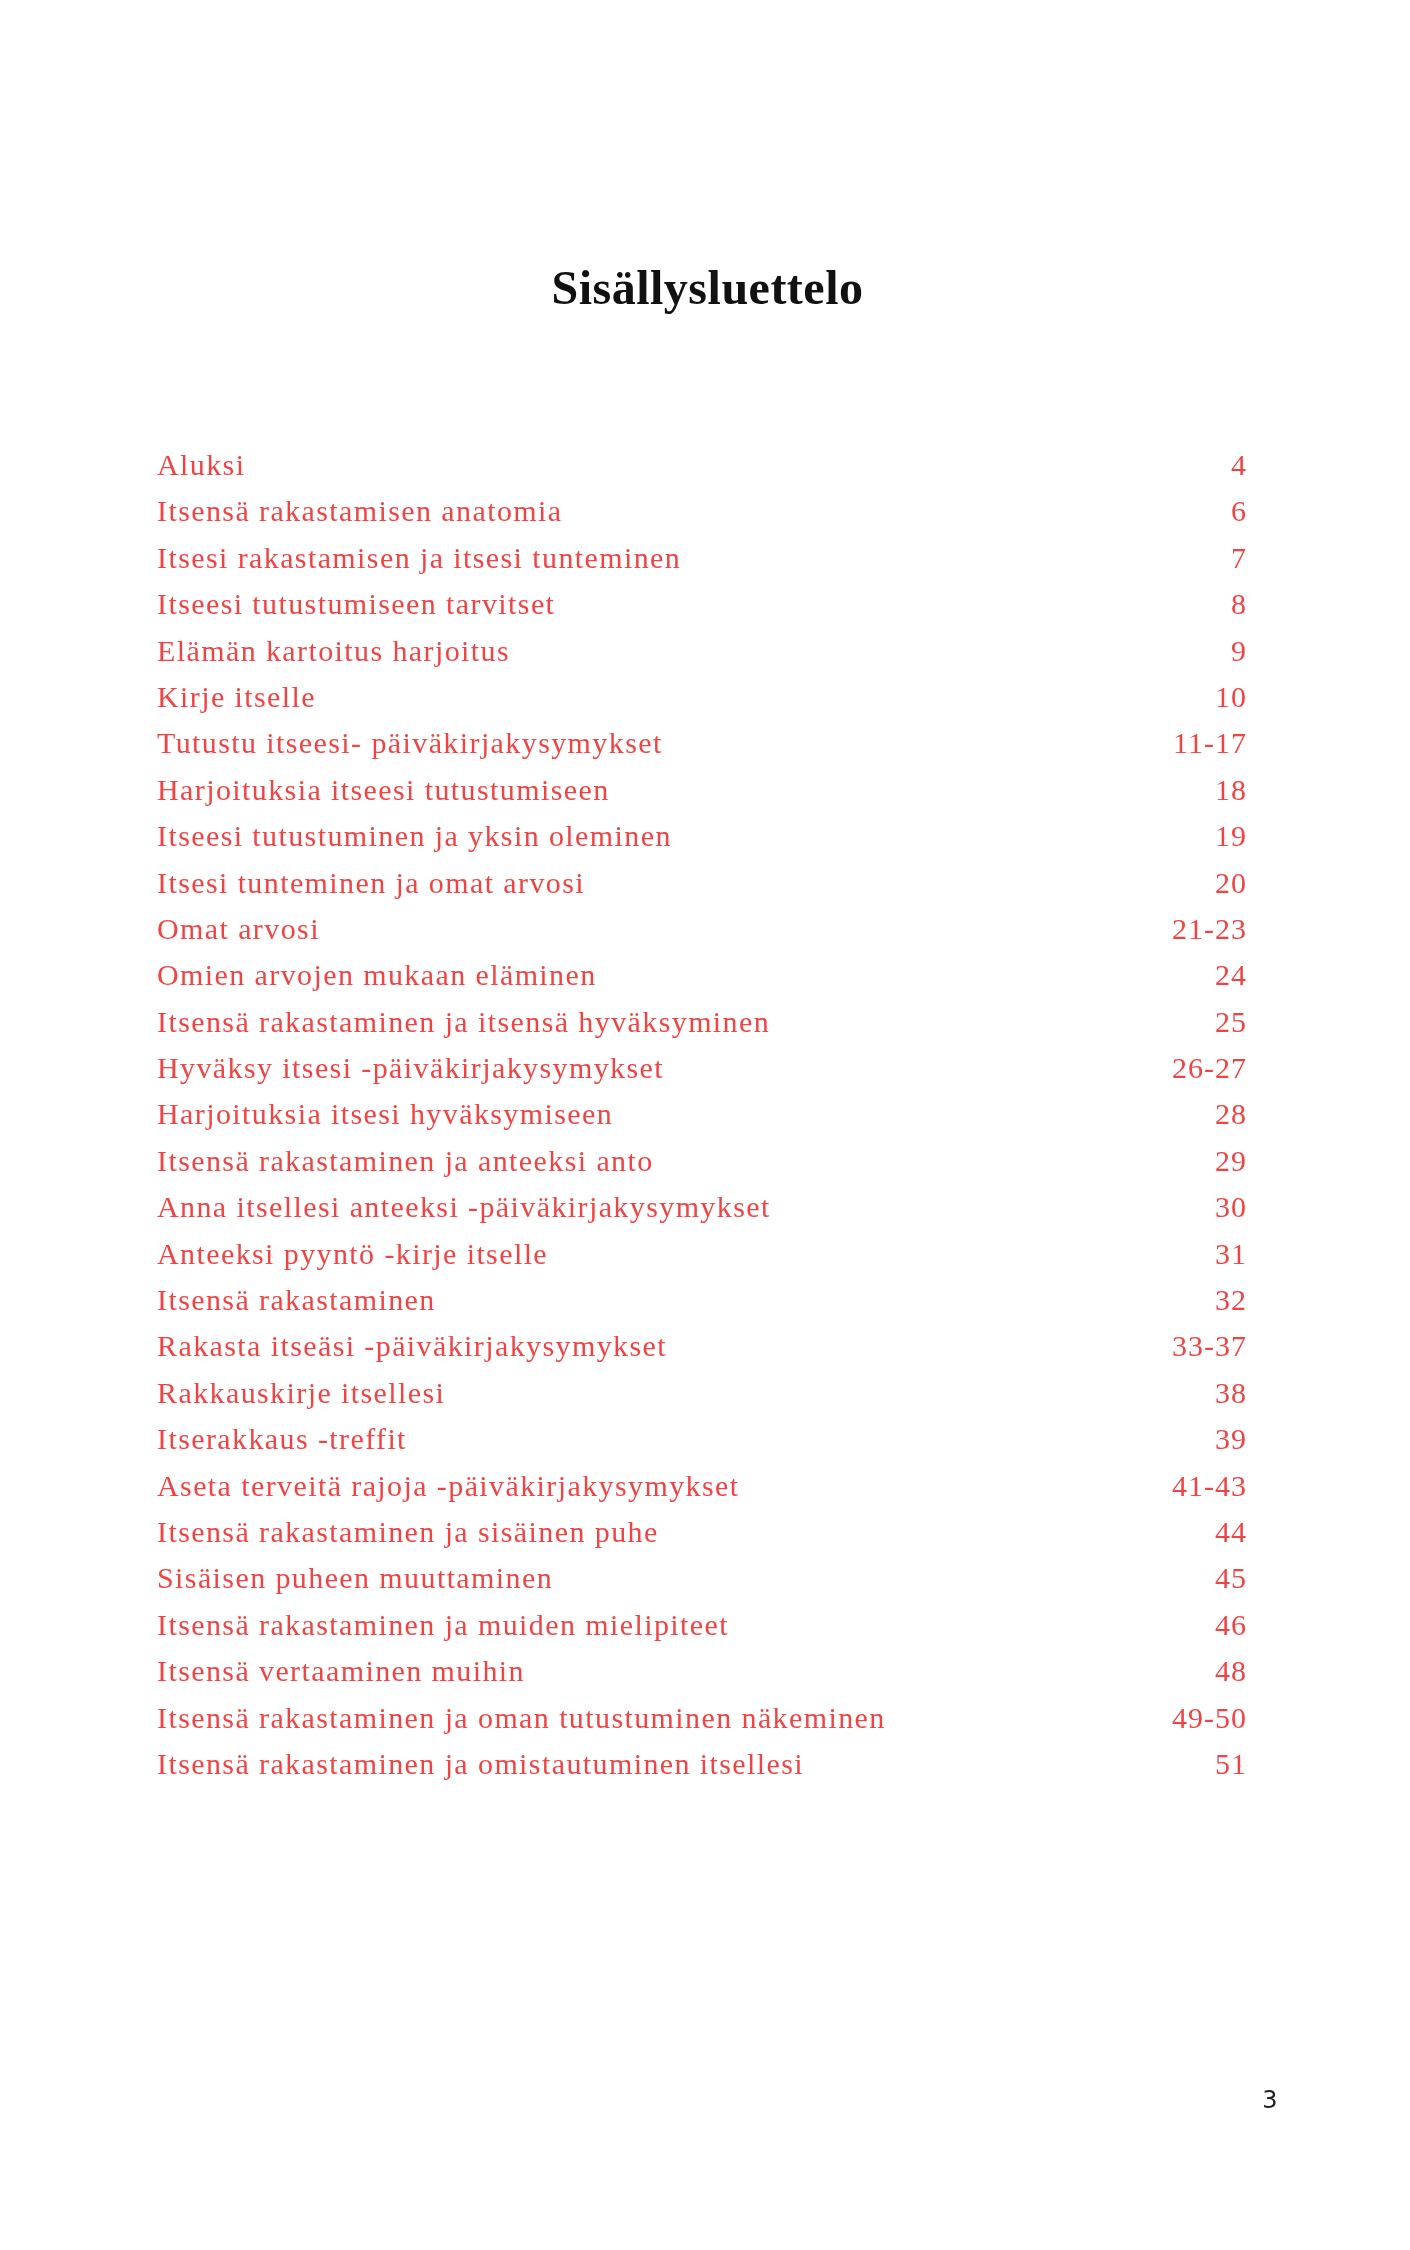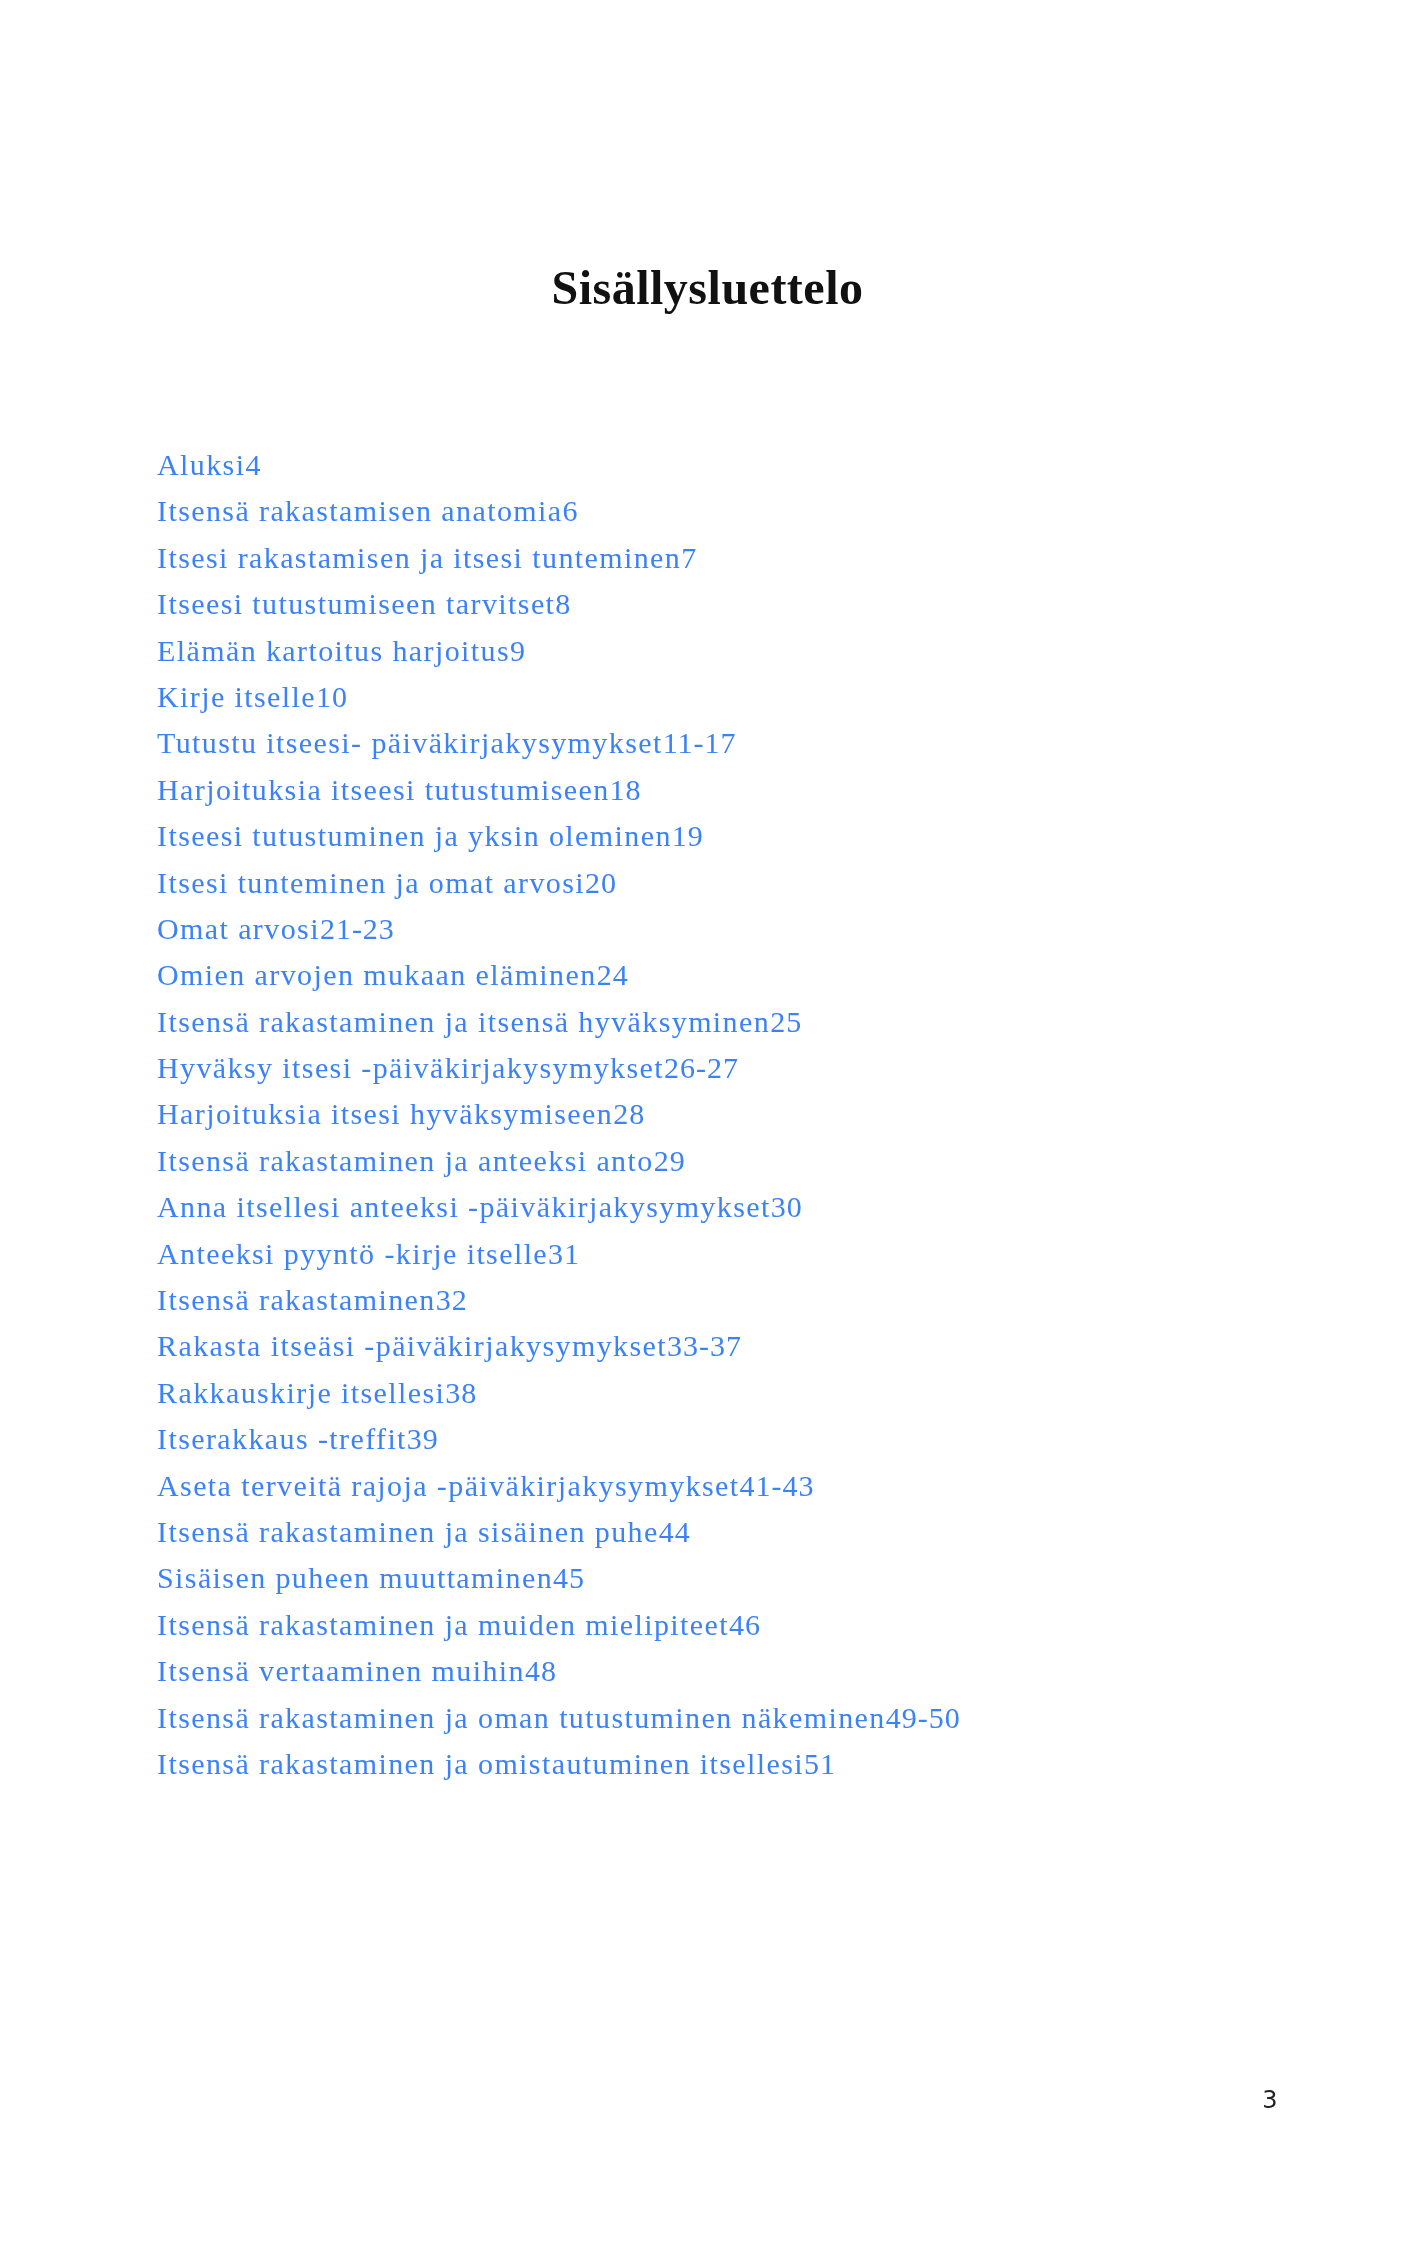--- a/index.html
+++ b/index.html
@@ -31,25 +31,26 @@
       position: absolute;
       top: 448px;
       left: 157px;
       width: 1090px;
       margin: 0;
       padding: 0;
       list-style: none;
     }
     .toc-row {
       display: flex;
+      justify-content: space-between;
       align-items: baseline;
       height: 46.4px;
       font-size: 30px;
       letter-spacing: 1.4px;
-      color: #3b82f6;
+      color: #ef4444;
     }
     .toc-title {
       white-space: nowrap;
     }
     .toc-page {
       white-space: nowrap;
       text-align: right;
       letter-spacing: 1px;
     }
     .page-number {

